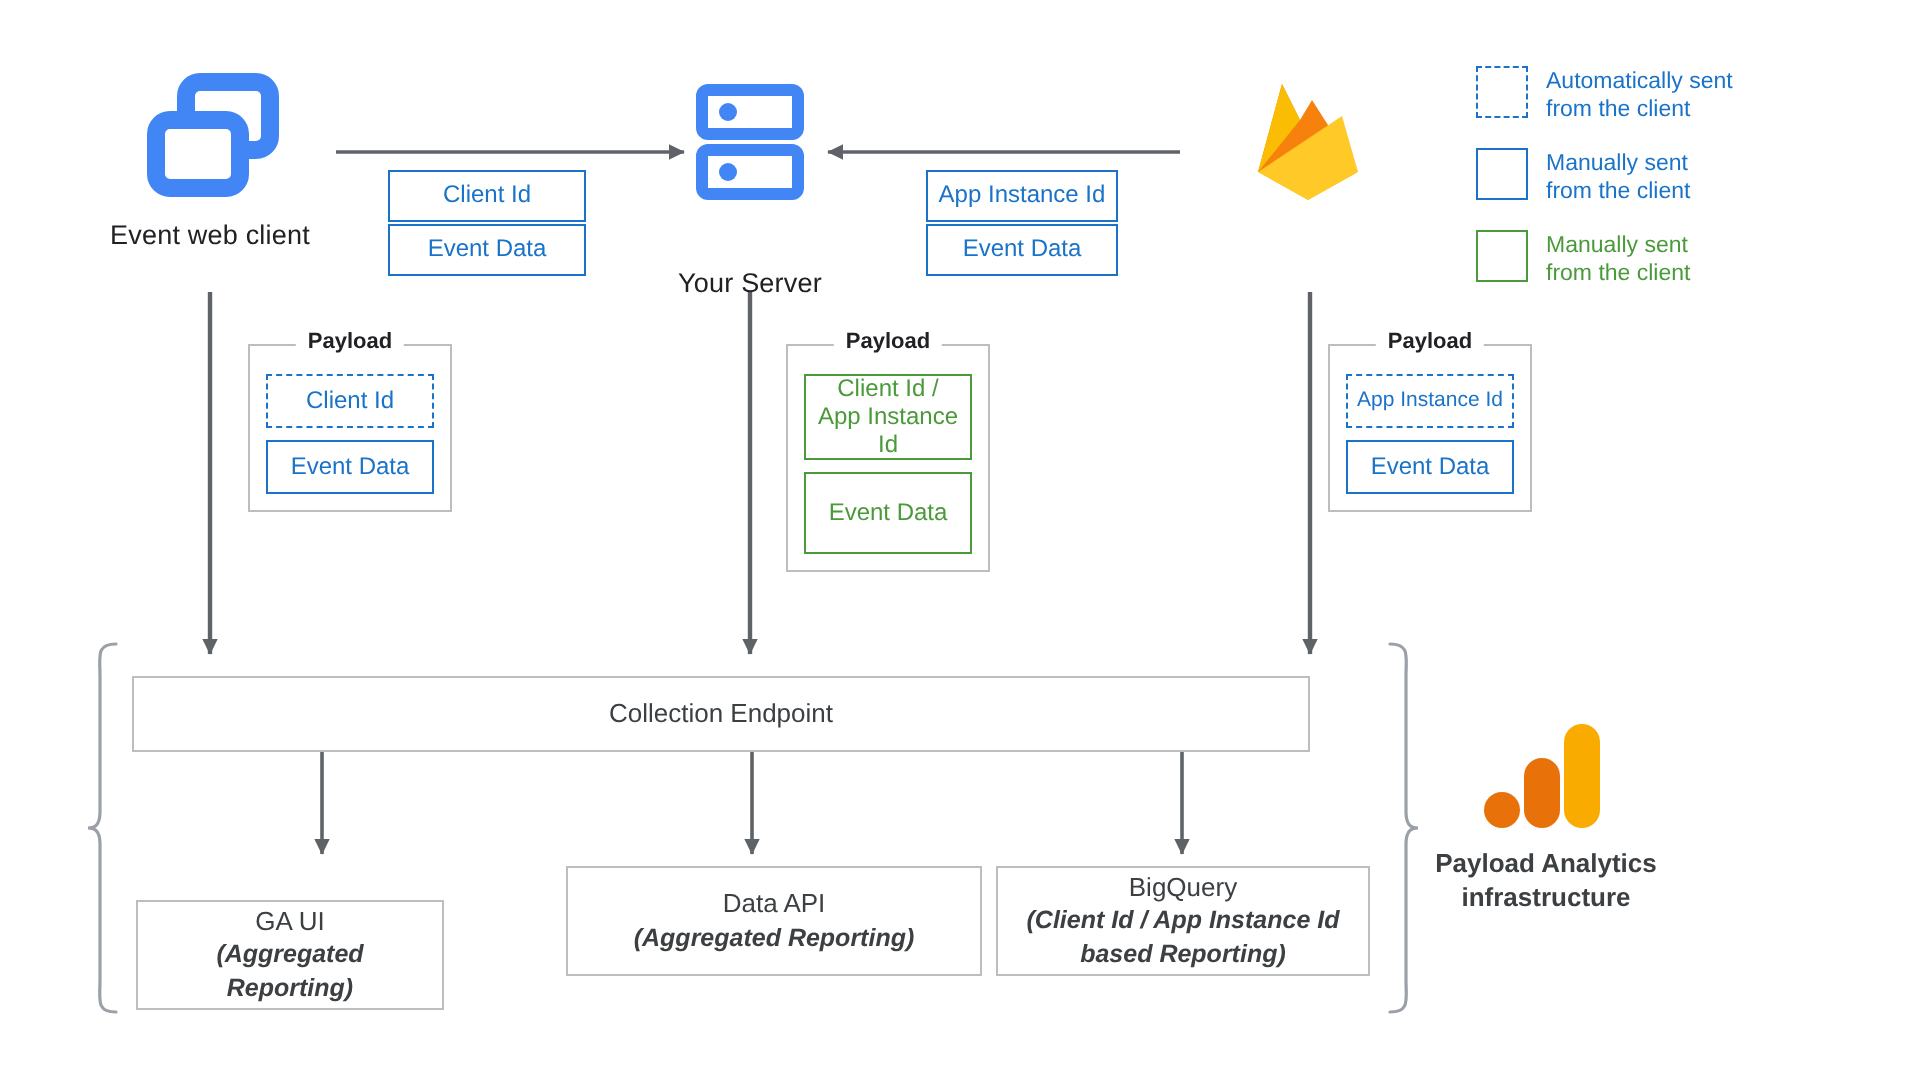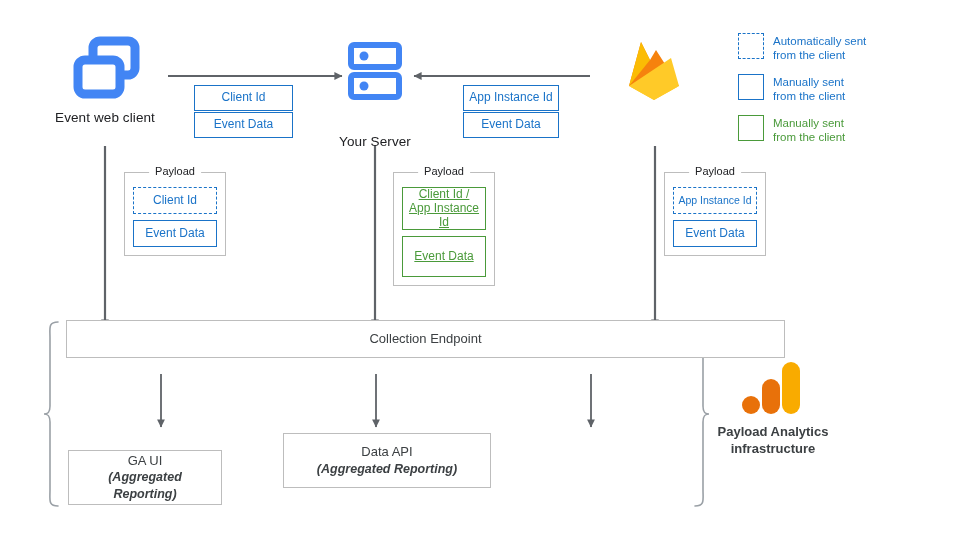--- a/index.html
+++ b/index.html
@@ -25,32 +25,32 @@
     box-sizing:border-box;
     border:1.4px solid #1a73c8;
     color:#1a73c8;
     font-size:12px;
     text-align:center;
     display:flex;align-items:center;justify-content:center;
     background:#fff;
     line-height:1.15;
   }
   .chip.dashed{border-style:dashed;}
-  .chip.green{border-color:#4a9a3a;color:#4a9a3a;text-decoration:underline;}
+  .chip.green{border-color:#4a9a3a;color:#4a9a3a;}
 
   
   .payload{
     box-sizing:border-box;
     border:1.2px solid #bdbdbd;
     background:#fff;
     position:absolute;
   }
   .payload .legend{
     position:absolute;top:-8px;left:50%;transform:translateX(-50%);
-    background:#fff;padding:0 6px;font-size:11px;font-weight:normal;color:#202124;
+    background:#fff;padding:0 6px;font-size:11px;font-weight:bold;color:#202124;
     white-space:nowrap;
   }
   .payload .inner{
     position:absolute;left:8px;right:8px;top:14px;bottom:8px;
     display:flex;flex-direction:column;gap:6px;
   }
   .payload .inner .chip{flex:1;}
 
   
   .gbox{
@@ -186,38 +186,45 @@
   </div>
 
   <div class="legend-row" style="left:738px;top:115px;">
     <span class="sw green"></span>
     <span class="legend-txt green">
       <span style="display:block;">Manually sent</span>
       <span style="display:block;">from the client</span>
     </span>
   </div>
 
-  <div class="abs gbox" style="left:66px;top:320px;width:719px;height:38px;">
+  <div class="abs gbox" style="left:66px;top:338px;width:589px;height:38px;">
     <span class="ttl">Collection Endpoint</span>
   </div>
 
   <div class="abs gbox" style="left:68px;top:450px;width:154px;height:55px;">
     <span>
       <span class="ttl">GA UI</span>
       <span class="sub">(Aggregated Reporting)</span>
     </span>
   </div>
 
   <div class="abs gbox" style="left:283px;top:433px;width:208px;height:55px;">
     <span>
       <span class="ttl">Data API</span>
       <span class="sub">(Aggregated Reporting)</span>
     </span>
   </div>
 
+  <div class="abs gbox" style="left:498px;top:433px;width:187px;height:55px;">
+    <span>
+      <span class="ttl">BigQuery</span>
+      <span class="sub">(Client Id / App Instance Id</span>
+      <span class="sub">based Reporting)</span>
+    </span>
+  </div>
 
   <svg class="abs" style="left:742px;top:362px;width:62px;height:56px;" viewBox="0 0 62 56">
     <rect x="40" y="0" width="18" height="52" rx="9" ry="9" fill="#F9AB00"></rect>
     <rect x="20" y="17" width="18" height="35" rx="9" ry="9" fill="#E8710A"></rect>
     <circle cx="9" cy="43" r="9" fill="#E8710A"></circle>
   </svg>
   <div class="ga-cap" style="left:694px;top:424px;width:158px;">
     <span style="display:block;">Payload Analytics</span>
     <span style="display:block;text-align:center;">infrastructure</span>
   </div>

